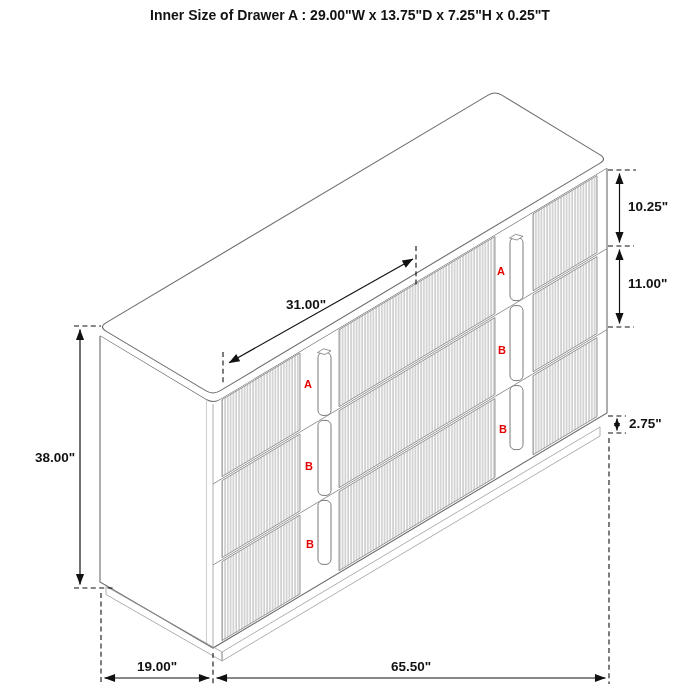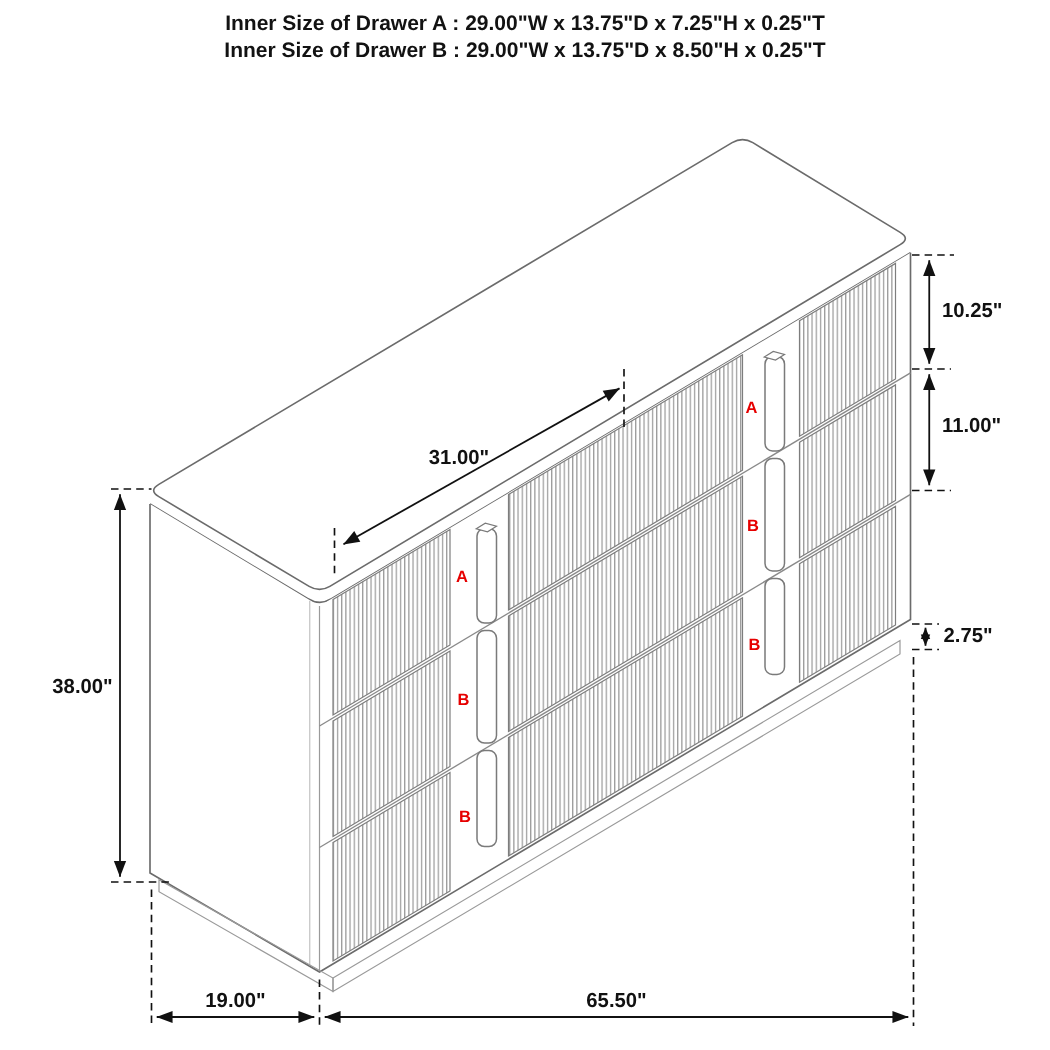--- a/index.html
+++ b/index.html
@@ -40,21 +40,20 @@
     fill:var(--c-drawer-label);
   }
 </style>
 </head>
 <body>
 
 <div class="stage">
 
   <div class="hdr">
     <div>Inner Size of Drawer A : 29.00"W x 13.75"D x 7.25"H x 0.25"T</div>
-    <div>Inner Size of Drawer B : 29.00"W x 13.75"D x 8.50"H x 0.25"T</div>
   </div>
 
   <svg width="700" height="700" viewBox="0 0 700 700">
     <defs>
       <pattern id="flutePat" width="2.8" height="8" patternUnits="userSpaceOnUse">
         <rect width="2.8" height="8" fill="#ffffff"></rect>
         <line x1="1" y1="0" x2="1" y2="8" stroke="#8f8f8f" stroke-width="0.75"></line>
       </pattern>
       <marker id="arr" viewBox="0 0 10 8" refX="9.3" refY="4" markerWidth="10" markerHeight="8" orient="auto-start-reverse">
         <path class="arrhead" d="M0.5,0.6 L9.5,4 L0.5,7.4 Z"></path>

